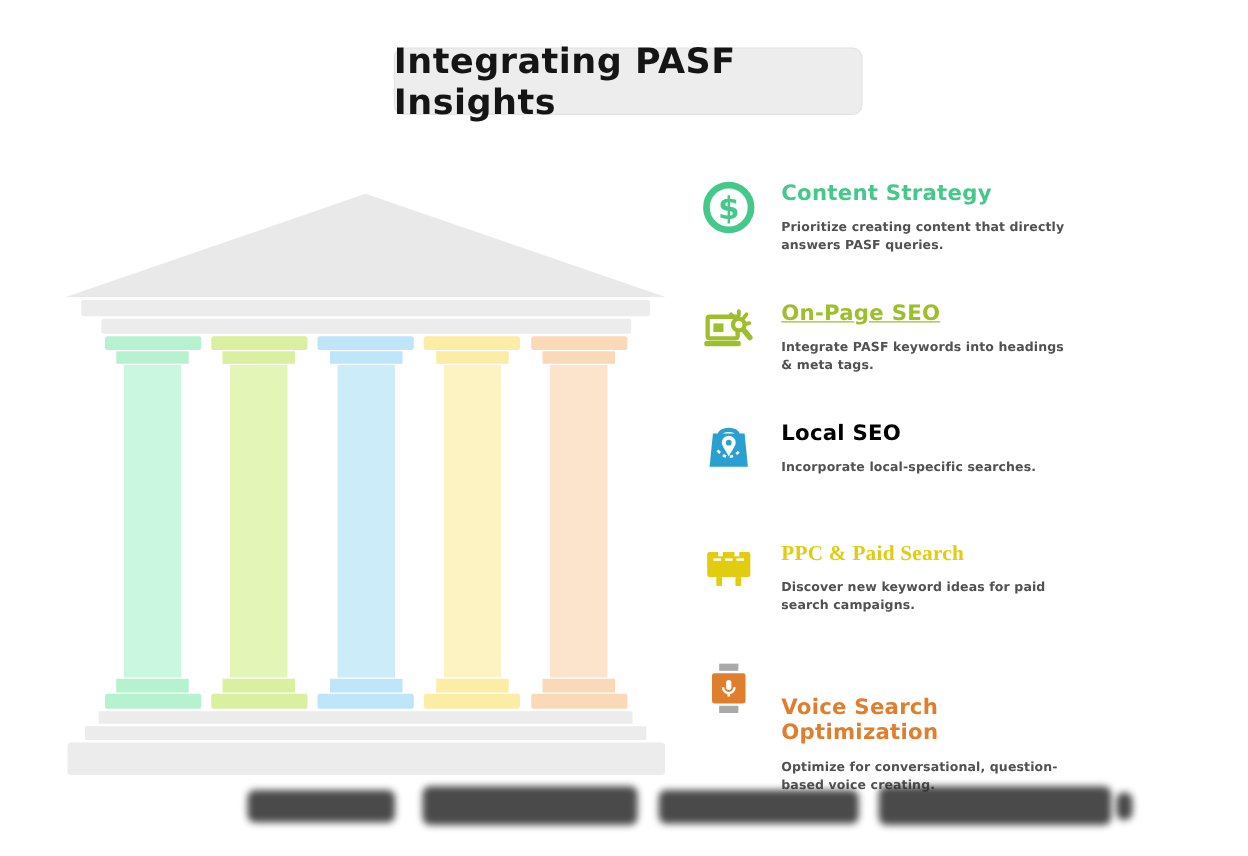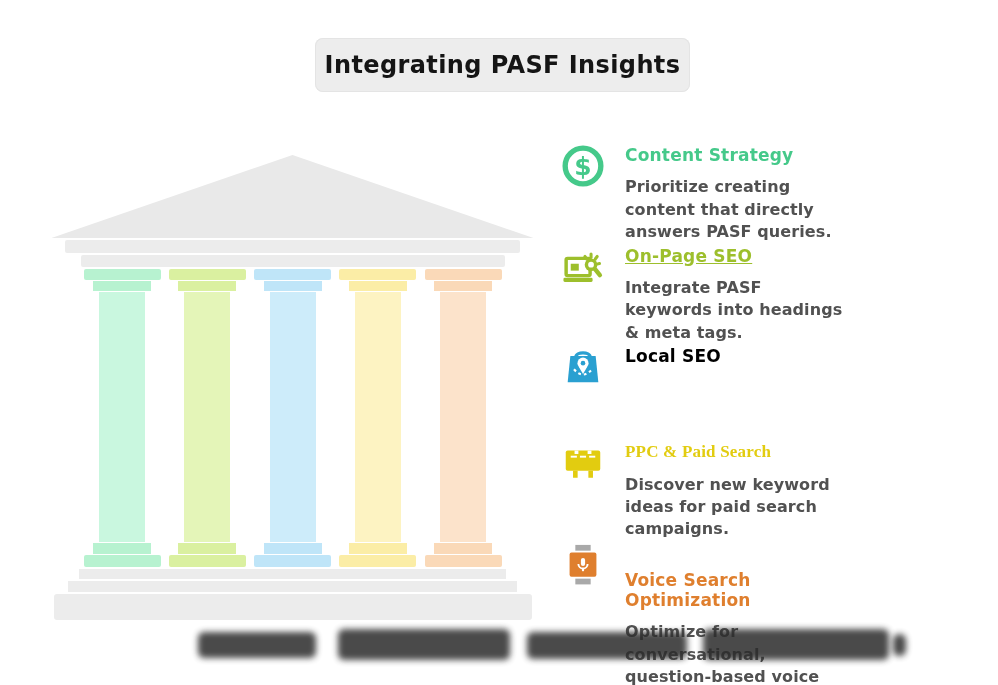--- a/index.html
+++ b/index.html
@@ -9,21 +9,21 @@
   }
 
   
   .title-box {
     position:absolute; left:315px; top:38px; width:375px; height:54px;
     background:#ededed; border-radius:8px;
     display:flex; align-items:center; justify-content:center;
     box-shadow:0 0 0 1px #e4e4e4 inset;
   }
   .title-text {
-    font-size:24px; font-weight:bold; color:#151515; letter-spacing:0.4px;
+    font-size:28px; font-weight:bold; color:#151515; letter-spacing:0.4px;
   }
 
   
   .temple { position:absolute; left:45px; top:155px; width:495px; }
   .pediment {
     width:482px; height:83px; margin:0 auto; background:#e9e9e9;
     clip-path:polygon(50% 0, 100% 100%, 0 100%);
   }
   .entab1 { width:455px; height:13px; margin:2px auto 0; background:#ececec; border-radius:2px; }
   .entab2 { width:424px; height:12px; margin:2px auto 0; background:#ececec; border-radius:2px; }
@@ -43,21 +43,21 @@
   .legend-item { display:flex; align-items:flex-start; min-height:96px; }
   .legend-icon {
     width:50px; height:52px; flex:0 0 50px; margin-right:17px;
     display:flex; align-items:flex-start; justify-content:center;
   }
   .legend-heading {
     font-size:17px; font-weight:bold; max-width:190px;
     line-height:1.2; margin:2px 0 11px 0; letter-spacing:0.2px;
   }
   .legend-body {
-    font-size:16px; font-weight:bold; color:#515151;
+    font-size:10px; font-weight:bold; color:#515151;
     max-width:228px; line-height:1.4; letter-spacing:0.1px;
   }
 
   
   .smudge {
     position:absolute; background:#2b2b2b; filter:blur(3px);
     border-radius:6px; opacity:0.85;
   }
   .s1 { left:198px; top:632px; width:118px; height:26px; }
   .s2 { left:338px; top:629px; width:172px; height:31px; }
@@ -164,20 +164,21 @@
           <path d="M8.3 6.8 C8.3 3.9, 15.7 3.9, 15.7 6.8" fill="none" stroke="#2aa0d1" stroke-width="1.8"></path>
           <path d="M5.4 6.2 L4 20 L20 20 L18.6 6.2 Z" fill="#2aa0d1"></path>
           <circle cx="12" cy="10" r="2.9" fill="#ffffff"></circle>
           <circle cx="12" cy="10" r="1.2" fill="#2aa0d1"></circle>
           <path d="M9.7 11.8 L14.3 11.8 L12 15.6 Z" fill="#ffffff"></path>
           <path d="M7.3 13.2 Q12 18.6 16.7 13.2" fill="none" stroke="#ffffff" stroke-width="1.1" stroke-dasharray="1.4 1.6"></path>
         </svg>
       </div>
       <div class="legend-text">
         <div class="legend-heading" style="color: #000000;">Local SEO</div>
+        <div class="legend-body">Incorporate local-specific searches.</div>
       </div>
     </div>
 
     <div class="legend-item">
       <div class="legend-icon">
         <svg width="46" height="46" viewBox="0 0 24 24">
           <rect x="3" y="5.5" width="18" height="10.5" rx="1" fill="#e2cc10"></rect>
           <rect x="7.6" y="5.5" width="2" height="1.8" fill="#ffffff"></rect>
           <rect x="14.4" y="5.5" width="2" height="1.8" fill="#ffffff"></rect>
           <rect x="5.6" y="8.2" width="3.2" height="1" fill="#ffffff"></rect>

